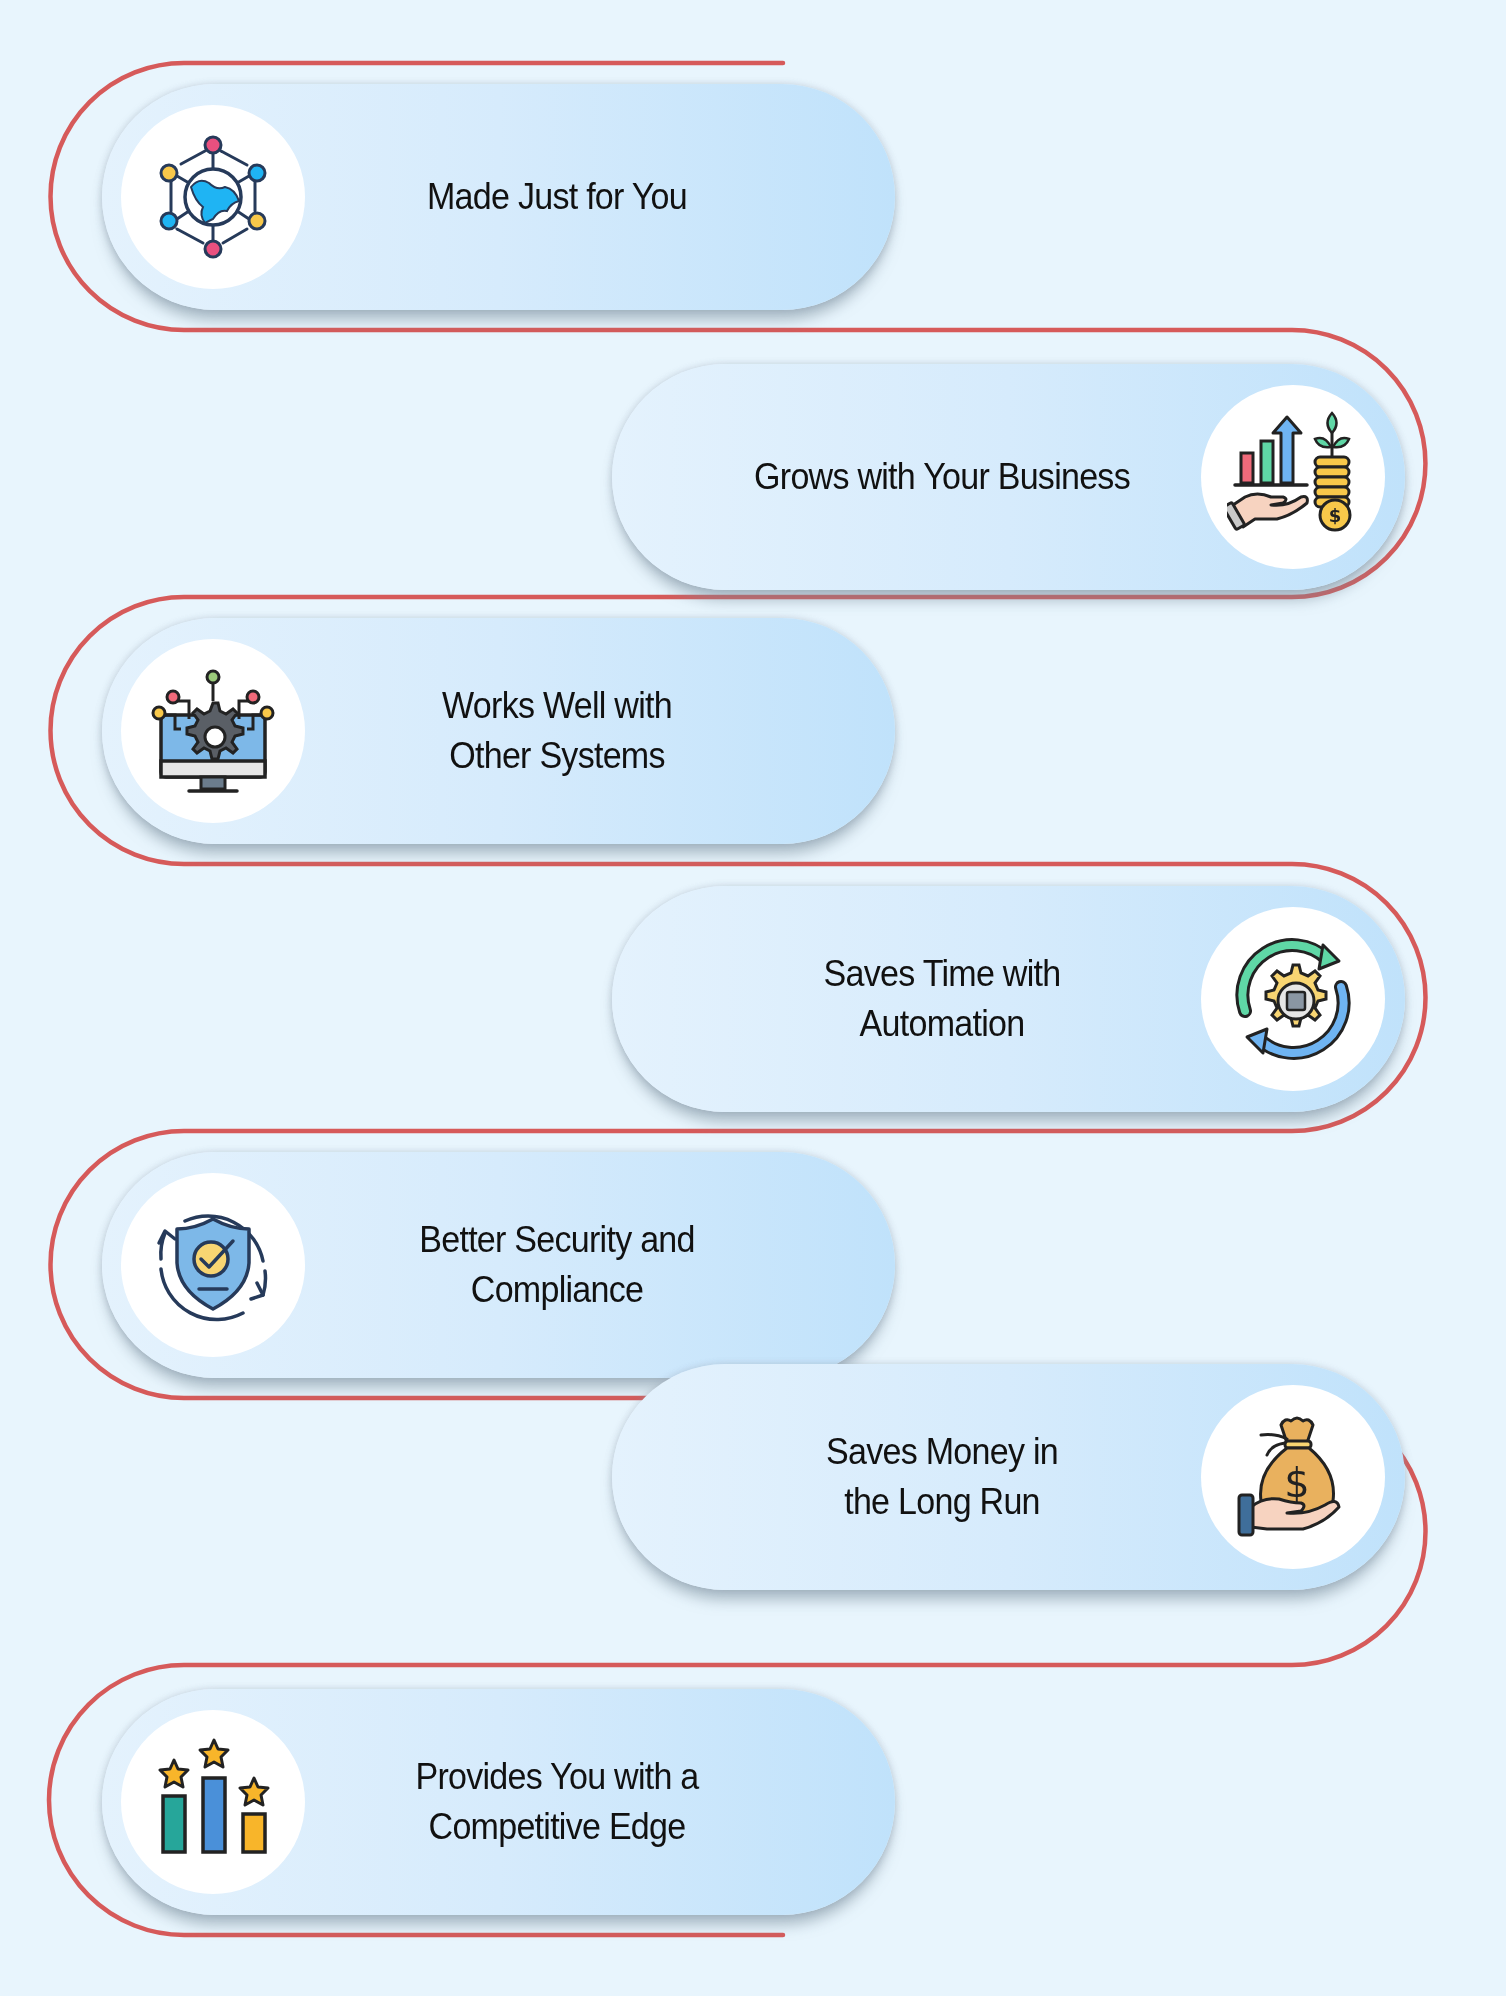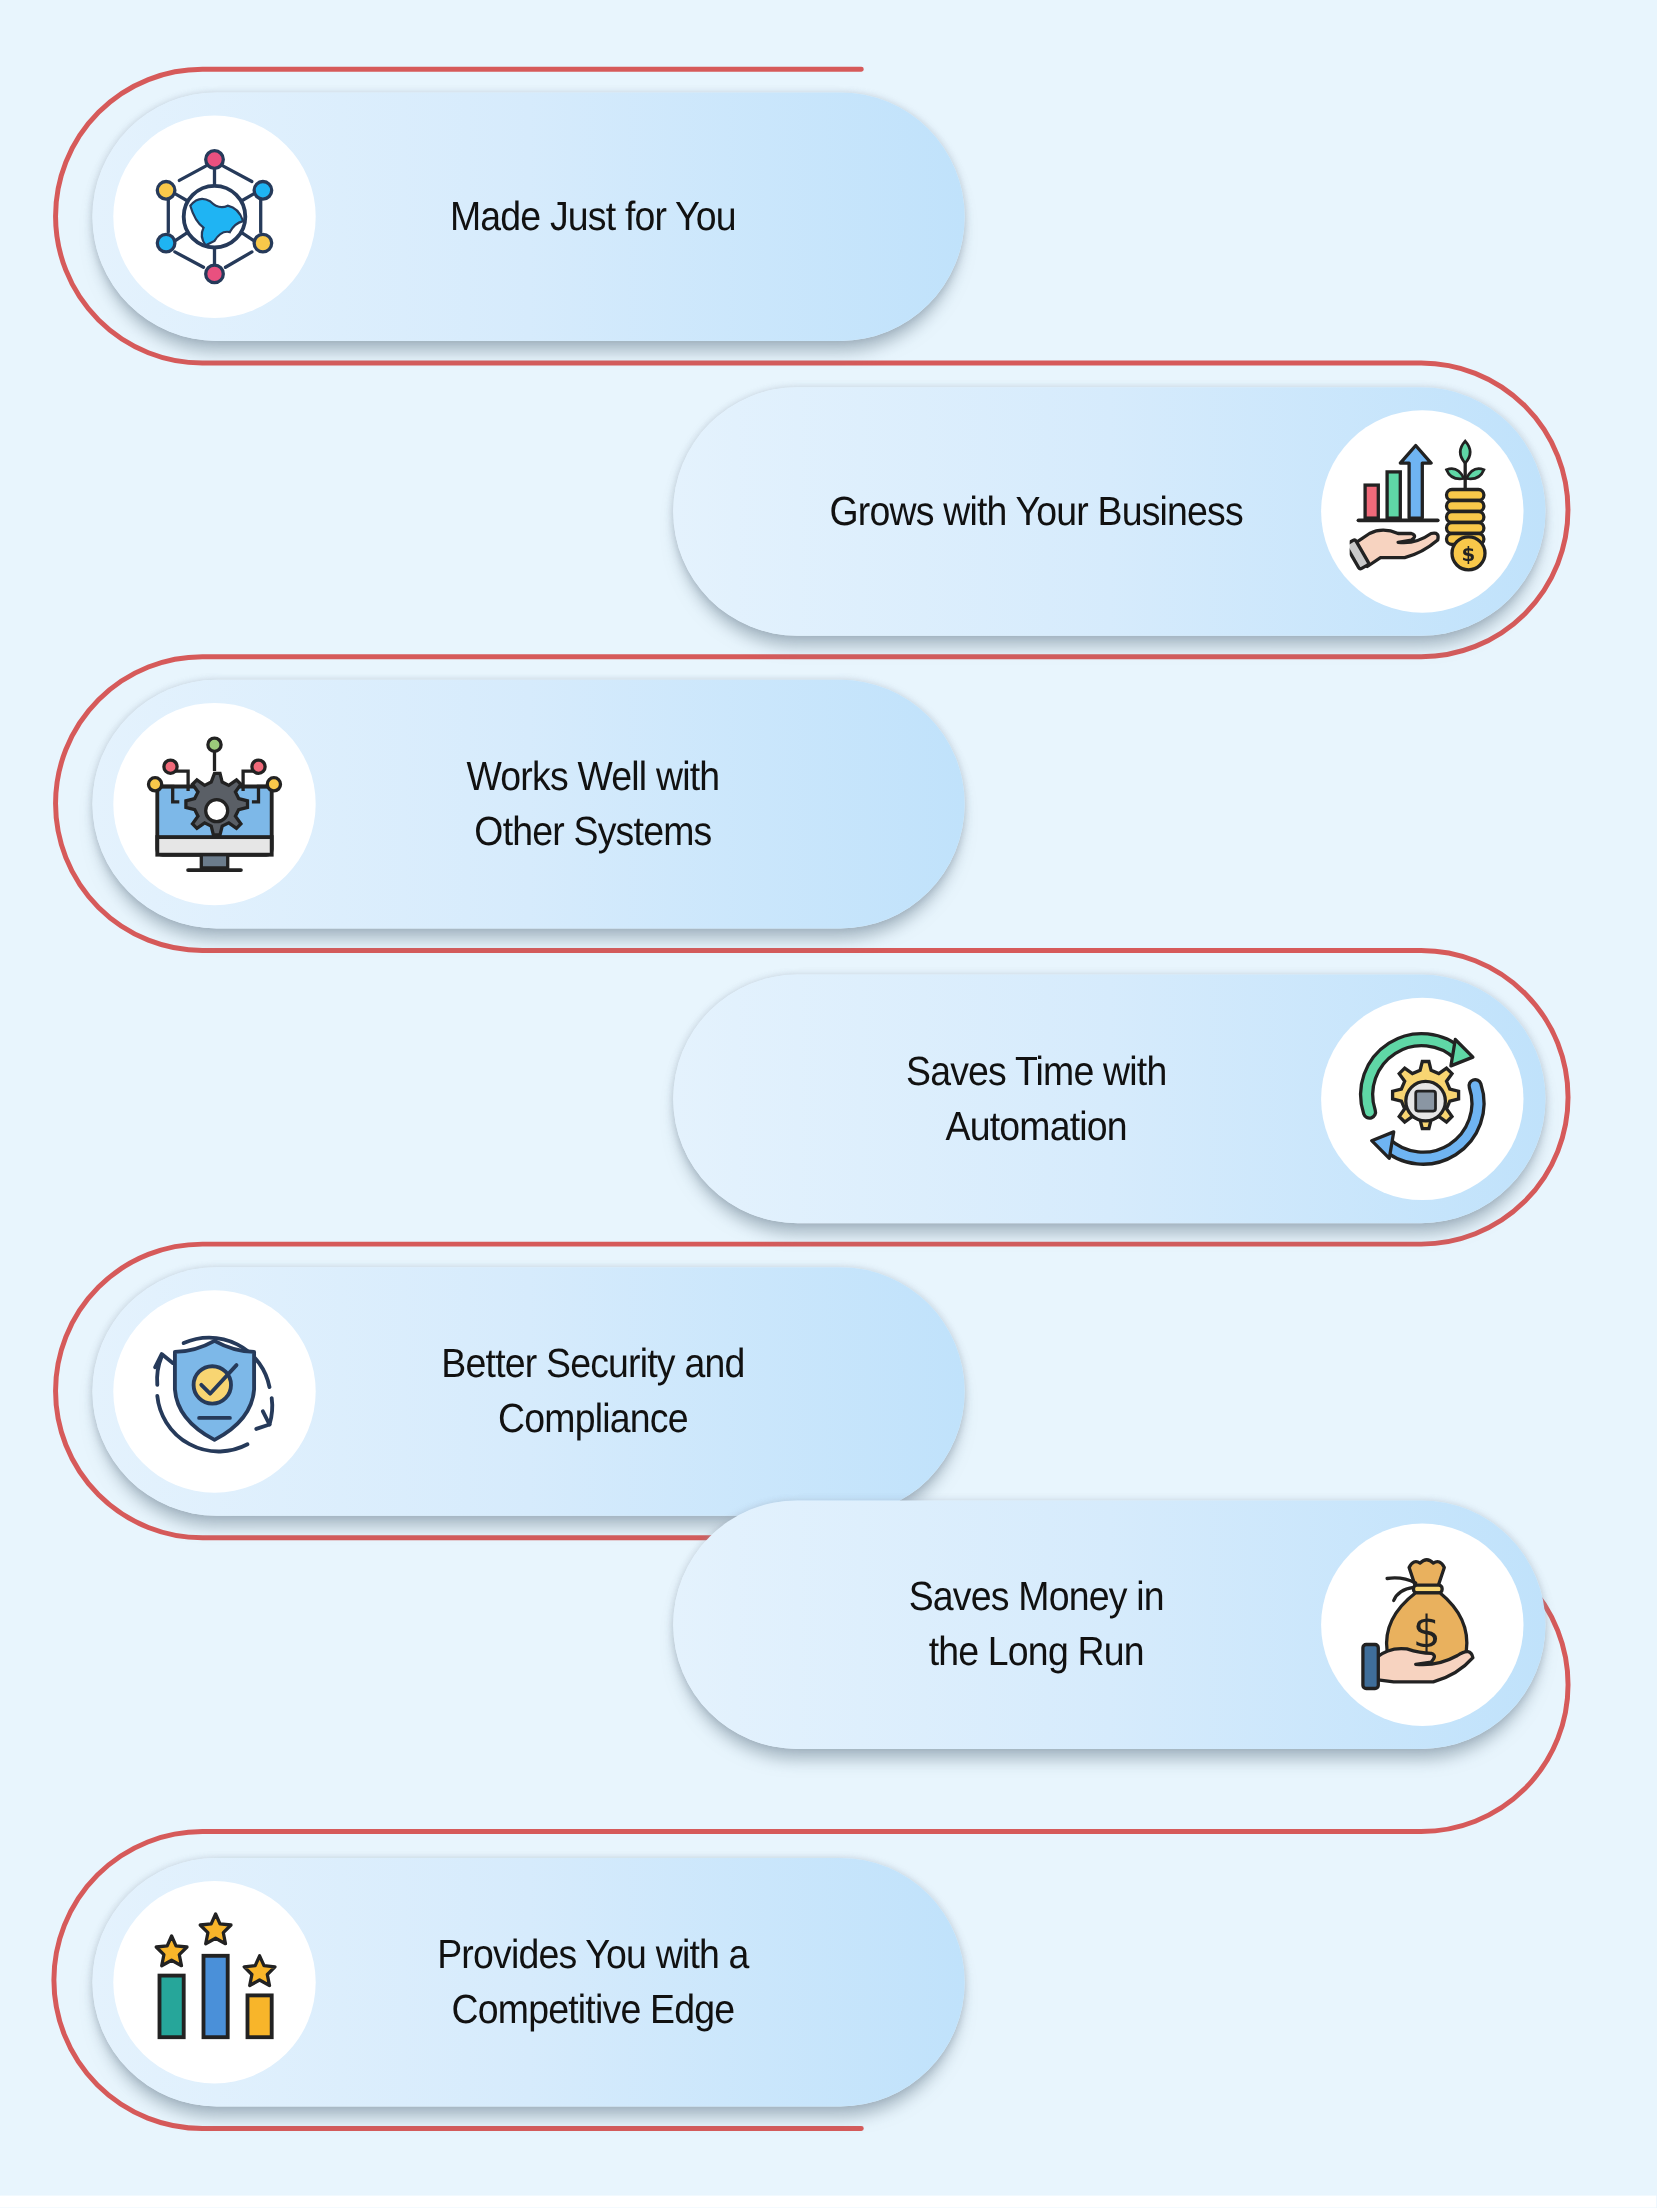--- a/index.html
+++ b/index.html
@@ -8,21 +8,21 @@
     background: #E8F5FD;
     font-family: "Liberation Sans", "DejaVu Sans", sans-serif;
   }
   .bottom-strip { position: absolute; left: 0; right: 0; top: 1996px; height: 11px; background: #ffffff; }
   .frame { position: absolute; left: 0; top: 0; width: 1506px; height: 2007px; pointer-events: none; }
   .pill {
     position: absolute; height: 226px; width: 793px; border-radius: 113px;
     background: linear-gradient(90deg, #E4F2FD 0%, #D6EBFC 50%, #C0E2FB 100%);
     box-shadow: 0 14px 14px -4px rgba(120,140,155,0.55), -2px 0 6px rgba(150,165,180,0.25), 2px 0 6px rgba(150,165,180,0.25);
   }
-  .pill.left { left: 84px; }
+  .pill.left { left: 102px; }
   .pill.right { left: 612px; }
   .icon-circle {
     position: absolute; top: 21px; width: 184px; height: 184px; border-radius: 50%;
     background: #ffffff; display: flex; align-items: center; justify-content: center;
   }
   .pill.left .icon-circle { left: 19px; }
   .pill.right .icon-circle { right: 20px; }
   .icon-circle svg { width: 132px; height: 132px; }
   .label {
     position: absolute; top: 0; height: 226px; display: flex; flex-direction: column;
@@ -74,21 +74,21 @@
       <circle cx="110" cy="42" r="8" fill="#1FB4F3" stroke="#263A5A" stroke-width="3"></circle>
       <circle cx="22" cy="90" r="8" fill="#1FB4F3" stroke="#263A5A" stroke-width="3"></circle>
       <circle cx="110" cy="90" r="8" fill="#F8C84A" stroke="#263A5A" stroke-width="3"></circle>
     </svg>
   </div>
   <div class="label">
     <span>Made Just for You</span>
   </div>
 </div>
 
-<div class="pill right" style="top:352px">
+<div class="pill right" style="top:364px">
   <div class="label">
     <span>Grows with Your Business</span>
   </div>
   <div class="icon-circle">
     <svg viewBox="0 0 132 132">
       <rect x="14" y="42" width="12" height="30" fill="#F06A7A" stroke="#222" stroke-width="3"></rect>
       <rect x="34" y="30" width="12" height="42" fill="#5FD7A6" stroke="#222" stroke-width="3"></rect>
       <path d="M54,72 L54,22 L46,22 L60,6 L74,22 L66,22 L66,72 Z" fill="#6FB4F2" stroke="#222" stroke-width="3" stroke-linejoin="round"></path>
       <line x1="8" y1="74" x2="80" y2="74" stroke="#222" stroke-width="3.5" stroke-linecap="round"></line>
       <path d="M6,94 L18,86 Q30,80 44,86 L56,86 Q62,88 56,92 L44,94 Q60,96 74,86 Q82,84 80,92 Q66,104 50,108 L28,108 L16,116 Z" fill="#F7D3C0" stroke="#222" stroke-width="3" stroke-linejoin="round"></path>

